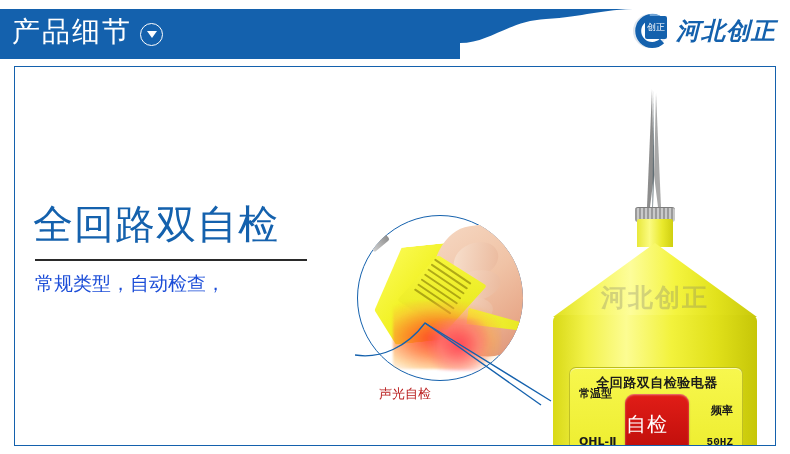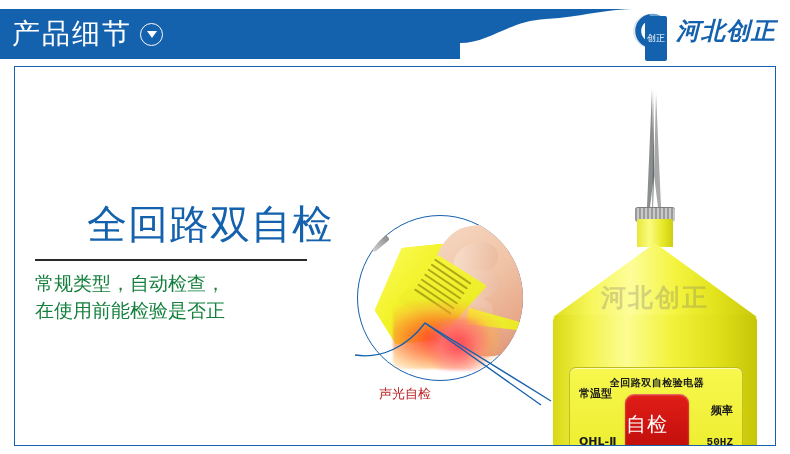--- a/index.html
+++ b/index.html
@@ -26,21 +26,21 @@
     overflow: hidden;
   }
   .header-title {
     position: absolute;
     left: 12px;
     top: 6px;
     font-size: 28px;
     line-height: 38px;
     color: #ffffff;
     letter-spacing: 2px;
-    font-family: Liberation Serif, serif;
+    font-family: Liberation Mono, monospace;
     white-space: nowrap;
   }
   .header-chevron {
     position: absolute;
     left: 140px;
     top: 14px;
     width: 23px;
     height: 23px;
     border: 1.6px solid #ffffff;
     border-radius: 50%;
@@ -81,21 +81,21 @@
     height: 36px;
   }
   .logo-badge {
     position: absolute;
     right: 1px;
     top: 3px;
     background: #1461ad;
     color: #ffffff;
     font-size: 9px;
     line-height: 11px;
-    padding: 17px 2px;
+    padding: 6px 2px;
     border-radius: 2px;
     font-family: "DejaVu Sans", sans-serif;
     white-space: nowrap;
     letter-spacing: 0;
   }
   .logo-text {
     font-size: 24px;
     line-height: 28px;
     color: #1461ad;
     font-style: italic;
@@ -125,32 +125,31 @@
     top: 132px;
     width: 300px;
   }
   .copy-title {
     font-size: 40px;
     line-height: 50px;
     color: #1461ad;
     font-family: "DejaVu Sans", "Liberation Sans", sans-serif;
     letter-spacing: 1px;
     white-space: nowrap;
-    text-align: right;
   }
   .copy-rule {
     width: 272px;
     height: 2px;
     background: #2a2a2a;
     margin: 10px 0 9px 2px;
   }
   .copy-desc {
     font-size: 19px;
     line-height: 27px;
-    color: #15803d;
+    color: #1d4ed8;
     font-family: "DejaVu Sans", "Liberation Sans", sans-serif;
     margin-left: 2px;
   }
   .copy-desc div { white-space: nowrap; }
 
   
   .inset {
     position: absolute;
     left: 342px;
     top: 148px;
@@ -359,21 +358,21 @@
     border-radius: 7px;
     box-sizing: border-box;
     box-shadow: inset 0 1px 0 rgba(255,255,255,.6);
   }
   .plate-title {
     position: absolute;
     left: 0;
     top: 7px;
     width: 174px;
     text-align: center;
-    font-size: 10px;
+    font-size: 13px;
     line-height: 16px;
     font-weight: bold;
     color: #1a1a1a;
     font-family: "DejaVu Sans", sans-serif;
     letter-spacing: 0.5px;
     white-space: nowrap;
   }
   .plate-left-top, .plate-right-top,
   .plate-left-bot, .plate-right-bot {
     position: absolute;
@@ -434,21 +433,20 @@
   <div class="logo-text">河北创正</div>
 </div>
 
 <div class="frame">
 
   <div class="copy">
     <div class="copy-title">全回路双自检</div>
     <div class="copy-rule"></div>
     <div class="copy-desc">
       <div>常规类型，自动检查，</div>
-      <div>在使用前能检验是否正</div>
     </div>
   </div>
 
   <div class="inset">
     <div class="inset-clip">
       <div class="det-body"></div>
       <div class="det-probe"></div>
       <div class="hand"></div>
       <div class="finger f1"></div>
       <div class="finger f2"></div>

